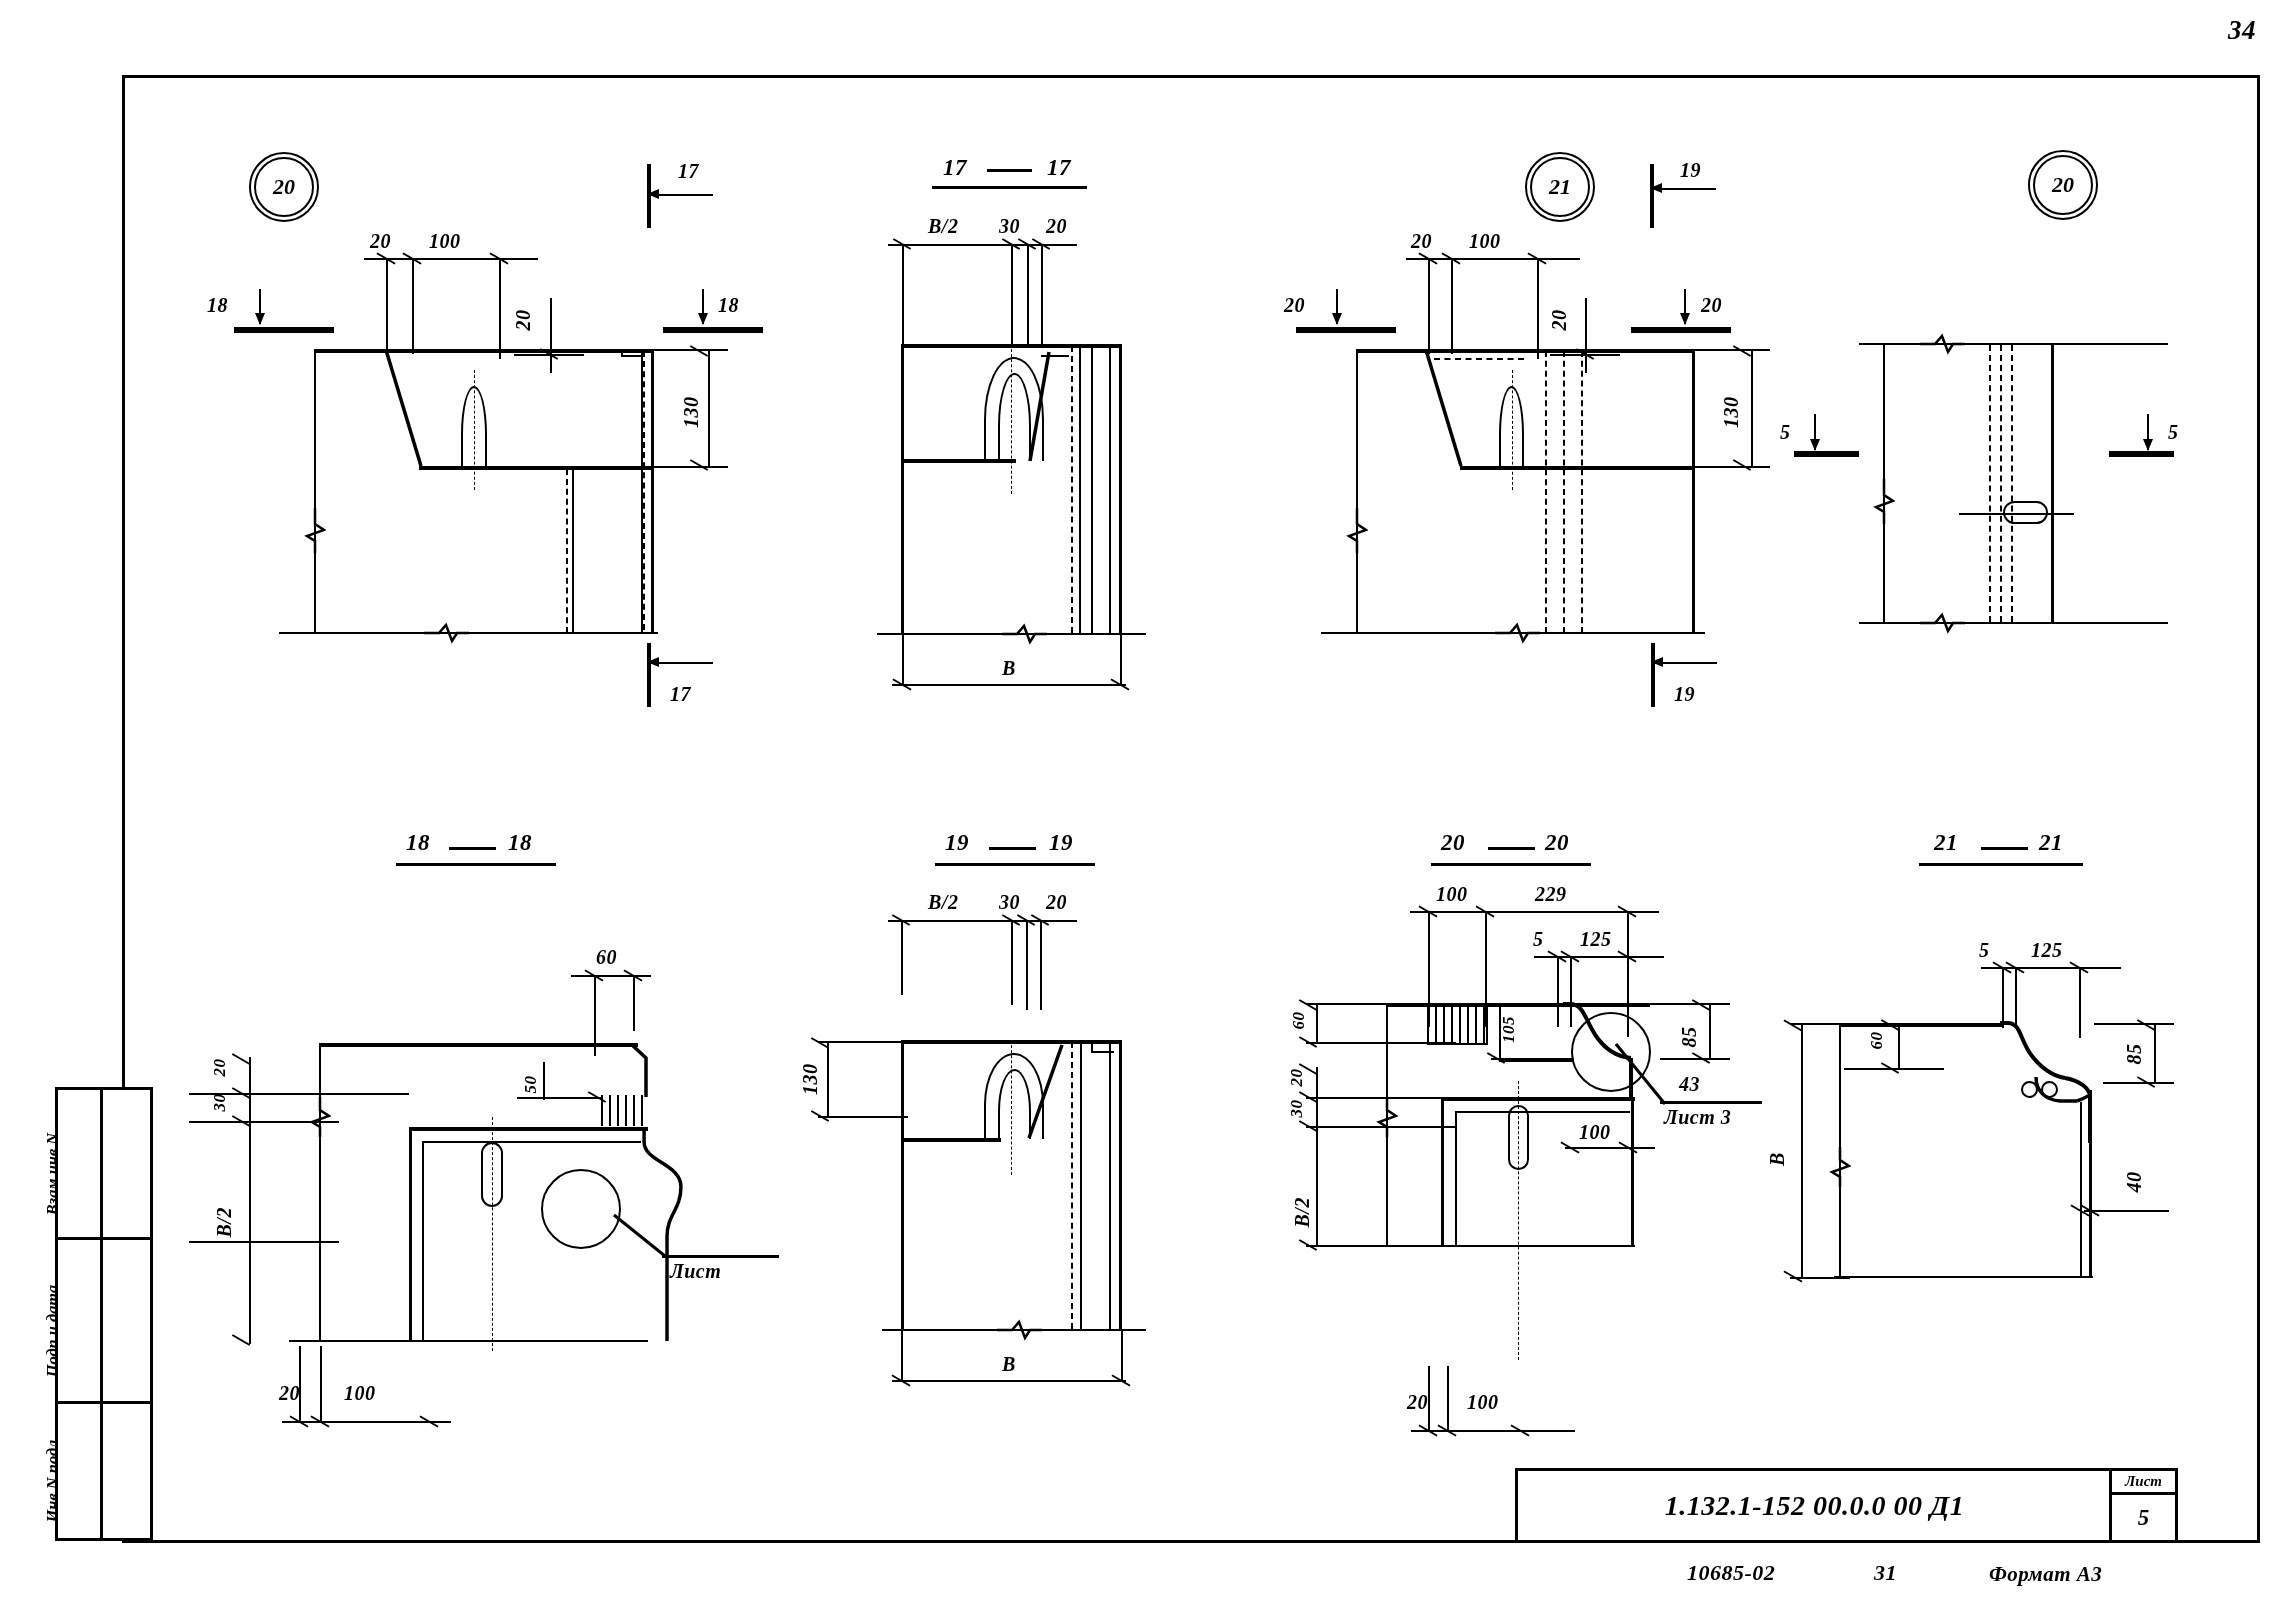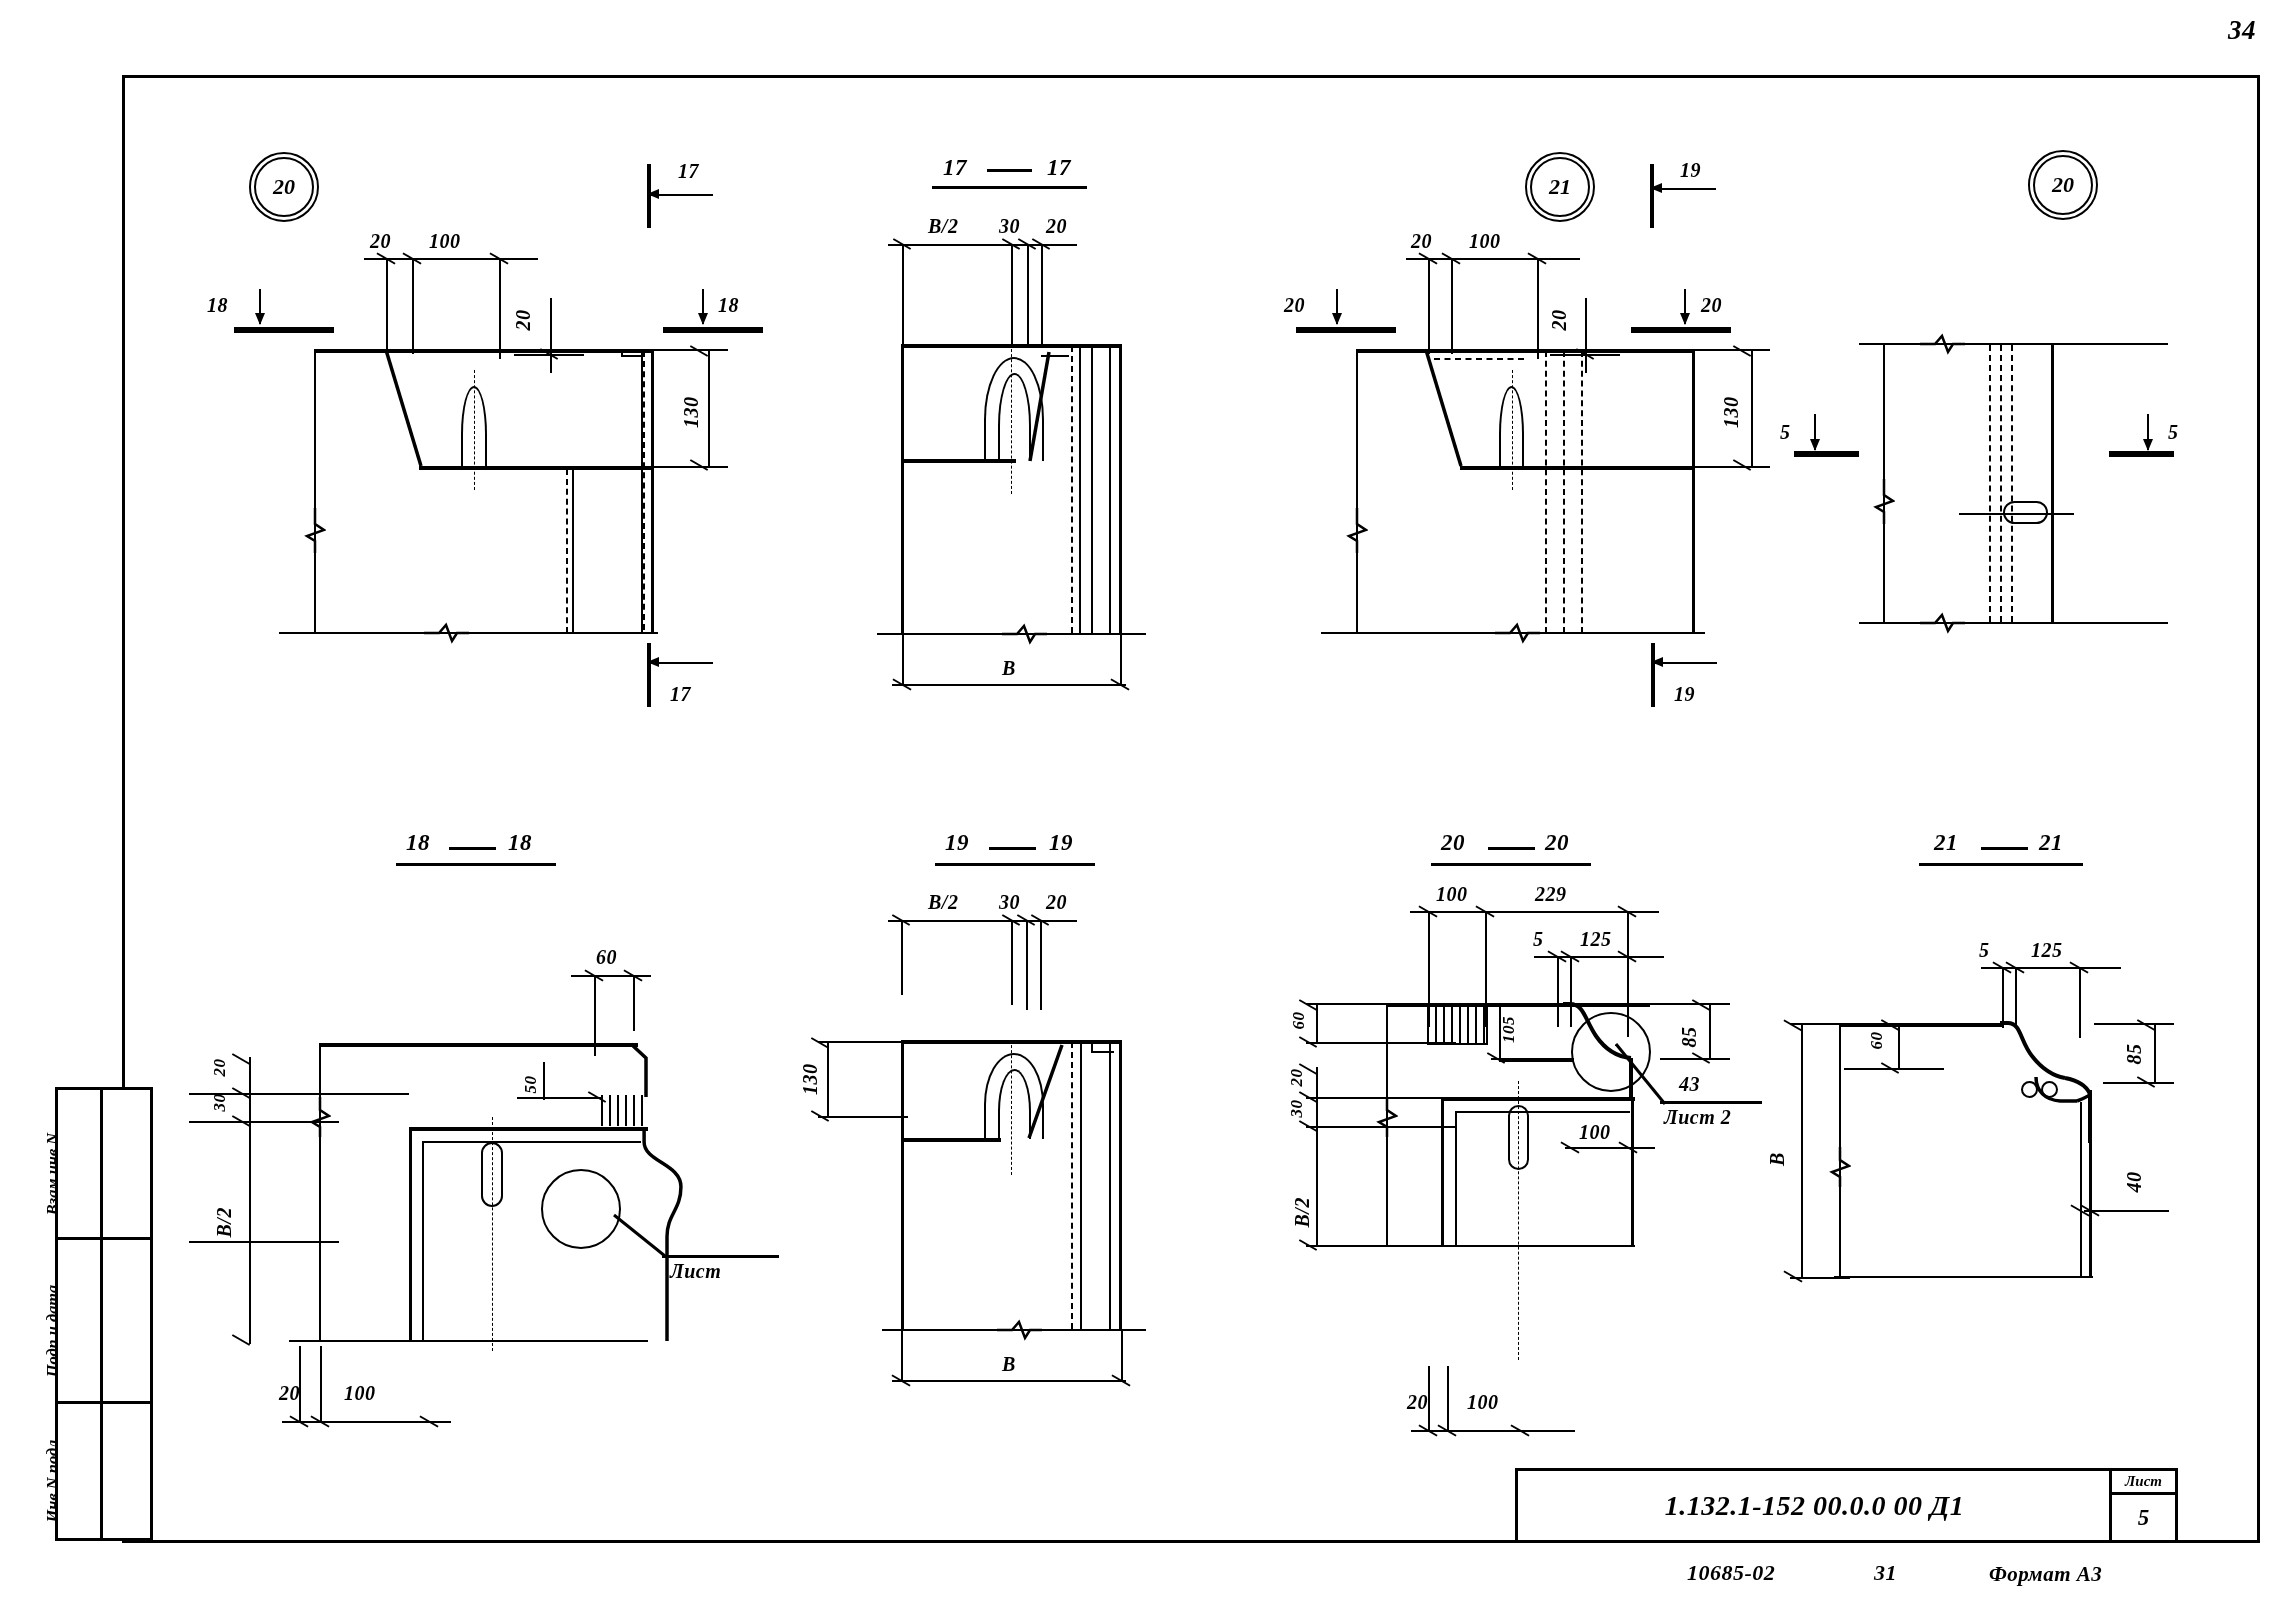--- a/index.html
+++ b/index.html
@@ -528,21 +528,21 @@
   <div class="cl-v" style="left:1518px;top:1081px;height:279px;"></div>
 
   <div class="circ" style="left:1571px;top:1012px;width:80px;height:80px;"></div>
   <div class="abs" style="left:1615px;top:1042px;">
     <svg width="55" height="65" viewBox="0 0 110 130">
         <line x1="2" y1="4" x2="100" y2="124" stroke="#000" stroke-width="6"></line>
       </svg>
   </div>
   <div class="ln h5" style="left:1660px;top:1101px;width:102px;"></div>
   <div class="txt dim" style="left:1679px;top:1073px;">43</div>
-  <div class="txt dim" style="left:1664px;top:1106px;">Лист 2</div>
+  <div class="txt dim" style="left:1664px;top:1106px;">Лист 3</div>
 
   <div class="txt dim-s rot90c" style="left:1489px;top:1013px;width:40px;">105</div>
   <div class="ln h" style="left:1491px;top:1058px;width:30px;"></div>
   <div class="tick" style="left:1495px;top:1048px;height:20px;"></div>
 
   <div class="ln h" style="left:1650px;top:1003px;width:80px;"></div>
   <div class="ln h" style="left:1660px;top:1058px;width:70px;"></div>
   <div class="ln v" style="left:1709px;top:1003px;height:56px;"></div>
   <div class="tick" style="left:1700px;top:995px;height:20px;"></div>
   <div class="tick" style="left:1700px;top:1048px;height:20px;"></div>

